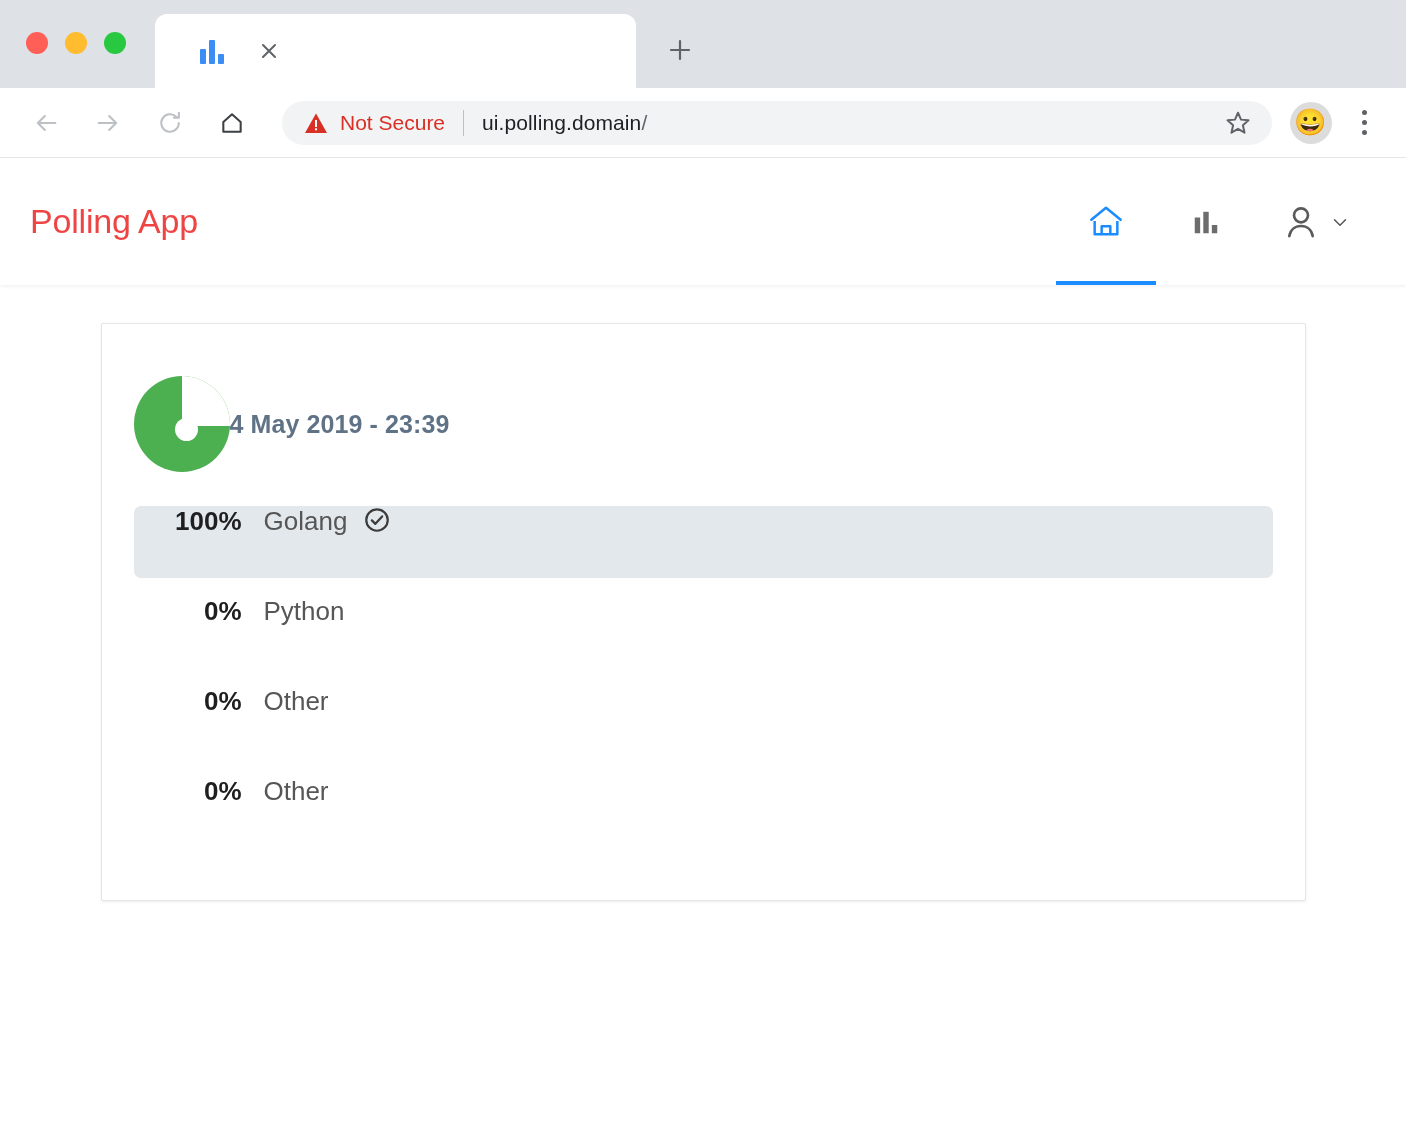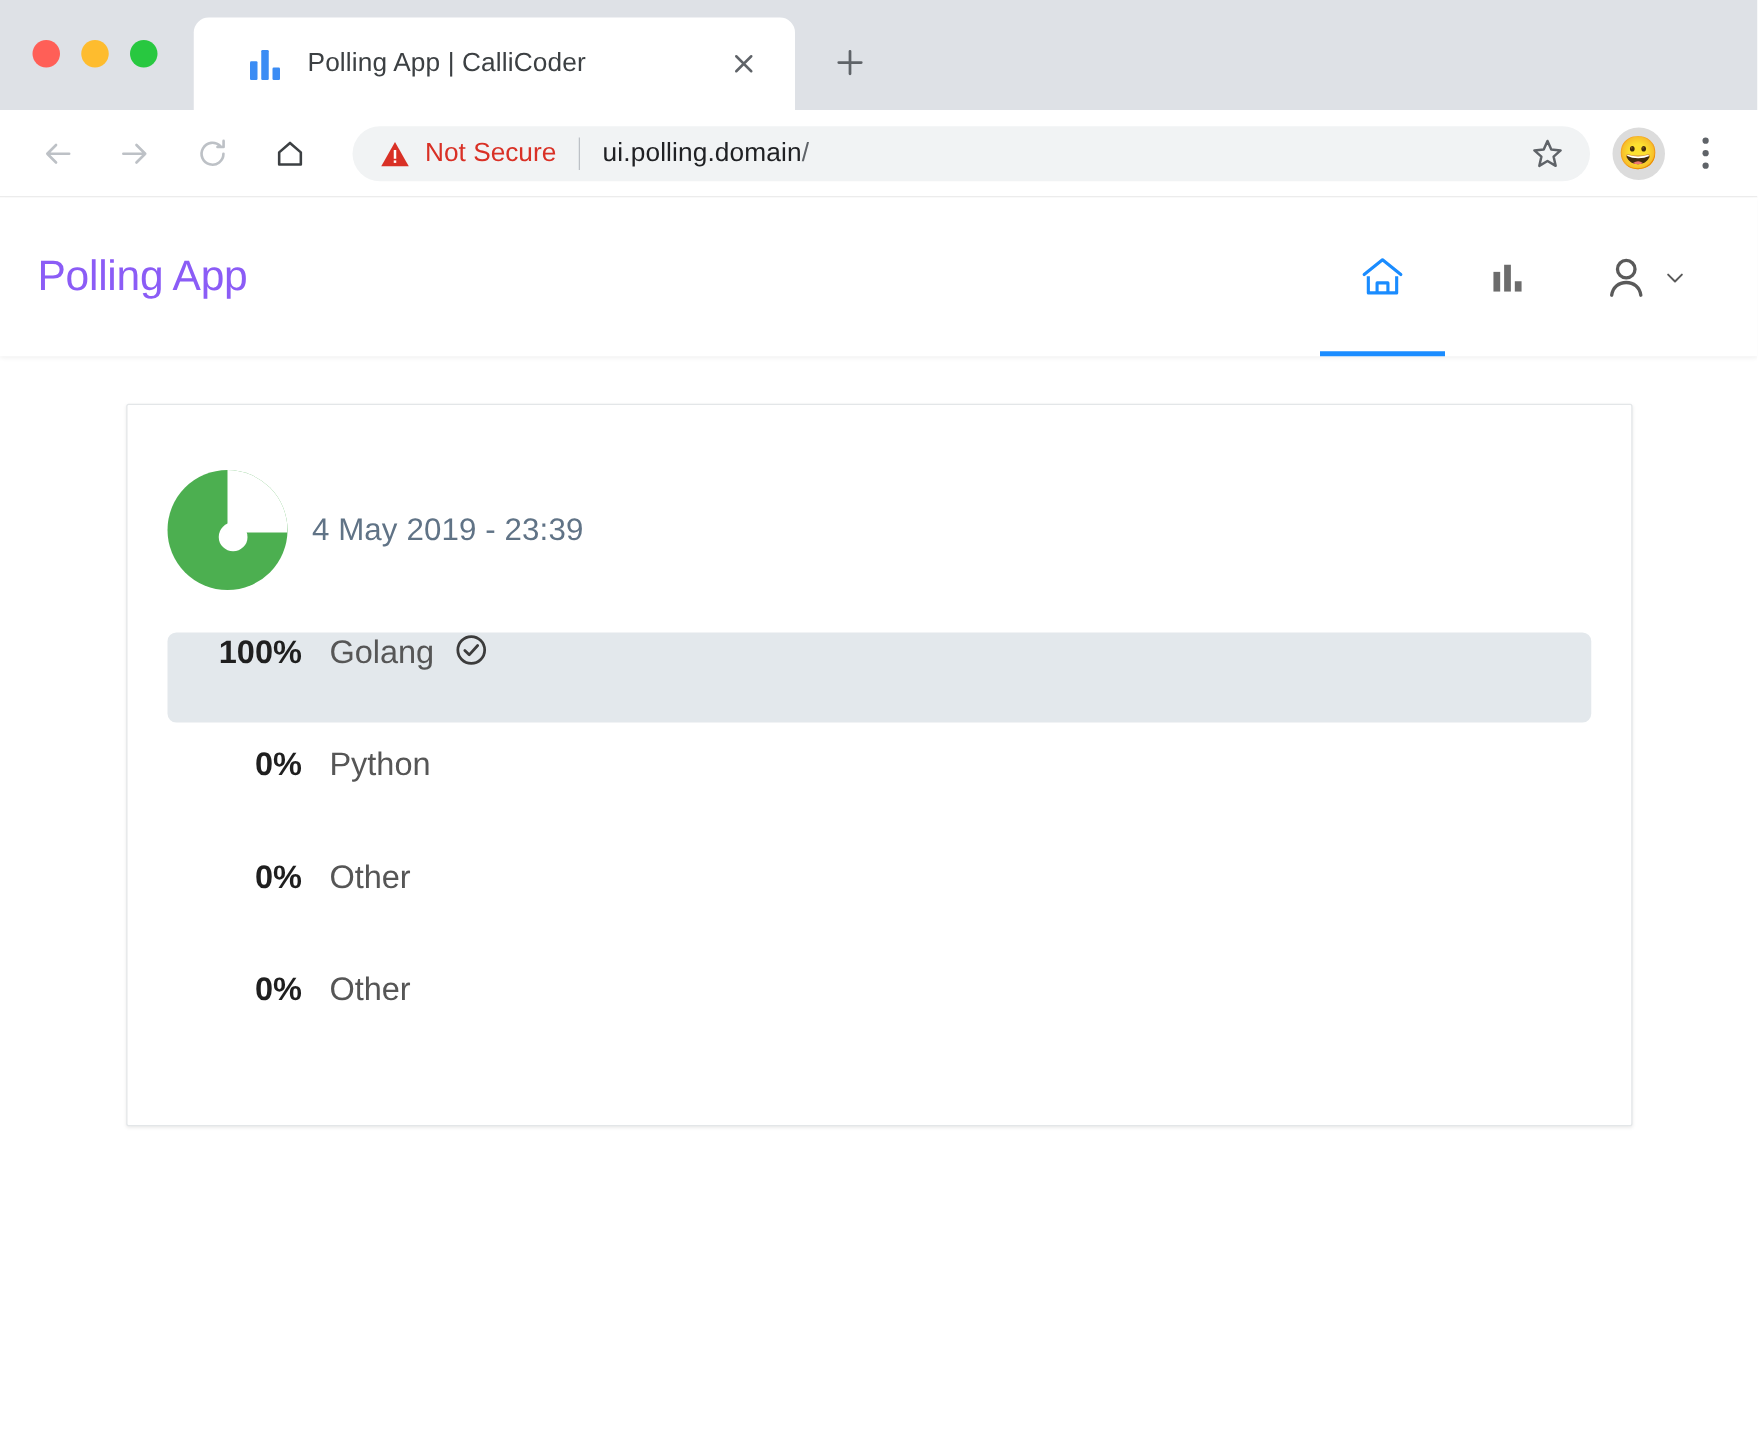--- a/index.html
+++ b/index.html
@@ -106,21 +106,21 @@
   .viewport { flex:1; background:#ffffff; position:relative; overflow:hidden; }
 
   .app-header {
     height:127px; background:#ffffff;
     display:flex; align-items:center;
     padding:0 30px 0 30px;
     box-shadow:0 1px 4px rgba(0,0,0,.07);
     position:relative;
   }
   .brand {
-    font-size:34px; color:#8b5cf6; letter-spacing:-.2px; cursor:pointer;
+    font-size:34px; color:#ef4444; letter-spacing:-.2px; cursor:pointer;
     font-weight:400;
   }
   .nav-right { margin-left:auto; display:flex; align-items:flex-start; height:100%; }
   .nav-item {
     width:100px; height:100%;
     display:flex; align-items:center; justify-content:center;
     cursor:pointer; position:relative; color:#6c6c6c;
   }
   .nav-item.active { color:#1a8cff; }
   .nav-item.active::after {
@@ -134,21 +134,21 @@
   .content { padding:38px 0 0 0; display:flex; justify-content:center; }
   .card {
     width:1205px;
     background:#ffffff;
     border:1px solid #e3e6e8;
     border-radius:2px;
     box-shadow:0 1px 3px rgba(0,0,0,.08);
     padding:52px 32px 34px 32px;
   }
 
-  .poll-head { display:flex; align-items:center; gap:20px; margin-bottom:34px; padding-left:0; }
+  .poll-head { display:flex; align-items:center; margin-bottom:34px; padding-left:0;font-weight:bold; }
   .poll-avatar {
     width:96px; height:96px; border-radius:50%;
     background:#4caf50; position:relative; overflow:hidden; flex:0 0 auto;
   }
   
   .poll-avatar .cut {
     position:absolute; left:50%; top:0; width:50%; height:52%;
     background:#ffffff;
   }
   .poll-avatar .notch {
@@ -201,21 +201,20 @@
       <span class="dot yellow"></span>
       <span class="dot green"></span>
     </div>
 
     <div class="tab">
       <span class="favicon">
         <i class="b1"></i>
           <i class="b2"></i>
           <i class="b3"></i>
       </span>
-      <span class="tab-title">Polling App | CalliCoder</span>
       <span class="tab-close">
         <svg width="20" height="20" viewBox="0 0 20 20" aria-hidden="true">
           <path d="M4 4 L16 16 M16 4 L4 16" stroke="#5f6368" stroke-width="2" stroke-linecap="round" fill="none"></path>
         </svg>
       </span>
     </div>
 
     <div class="newtab">
       <svg width="26" height="26" viewBox="0 0 26 26" aria-hidden="true">
         <path d="M13 4 V22 M4 13 H22" stroke="#5f6368" stroke-width="2.2" stroke-linecap="round" fill="none"></path>

